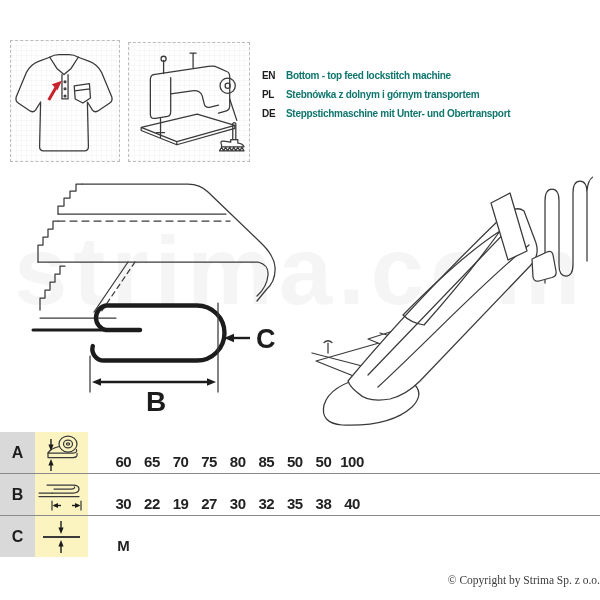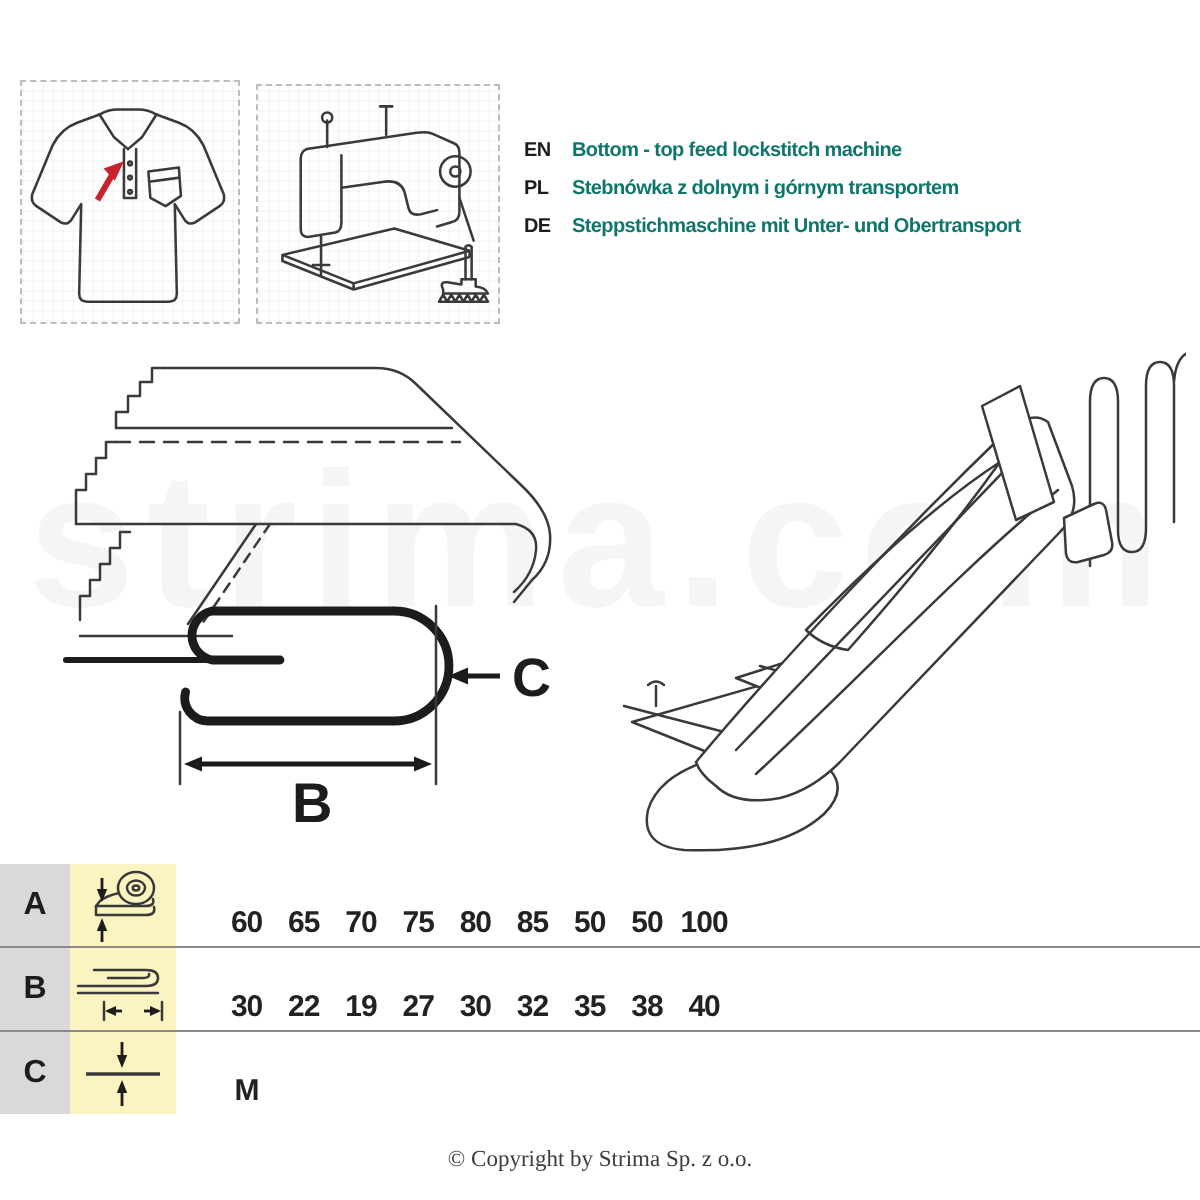--- a/index.html
+++ b/index.html
@@ -41,21 +41,21 @@
   }
   .cell-icon{flex:0 0 53px;background:#fbf4c1;display:flex;align-items:center;justify-content:center;}
   .cell-values{flex:1;display:flex;align-items:center;padding-left:21px;}
   .cell-values .val{
     display:inline-block;width:28.6px;text-align:center;font-size:15px;font-weight:700;
     letter-spacing:-0.5px;color:#222;margin-top:18px;
   }
 
   
   .footer{
-    position:absolute;left:0;top:574px;width:600px;text-align:center;
+    position:absolute;left:0;top:574px;width:600px;text-align:right;
     font-family:"Liberation Serif",serif;font-size:11.5px;color:#3c3c3c;
   }
 
   
   .ln{stroke:#3a3a3a;stroke-width:1.25;fill:none;stroke-linejoin:round;stroke-linecap:round;}
   .ln-thick{stroke:#1c1c1c;fill:none;stroke-linejoin:round;stroke-linecap:round;}
   .fillw{fill:#ffffff;}
 </style>
 </head>
 <body>

